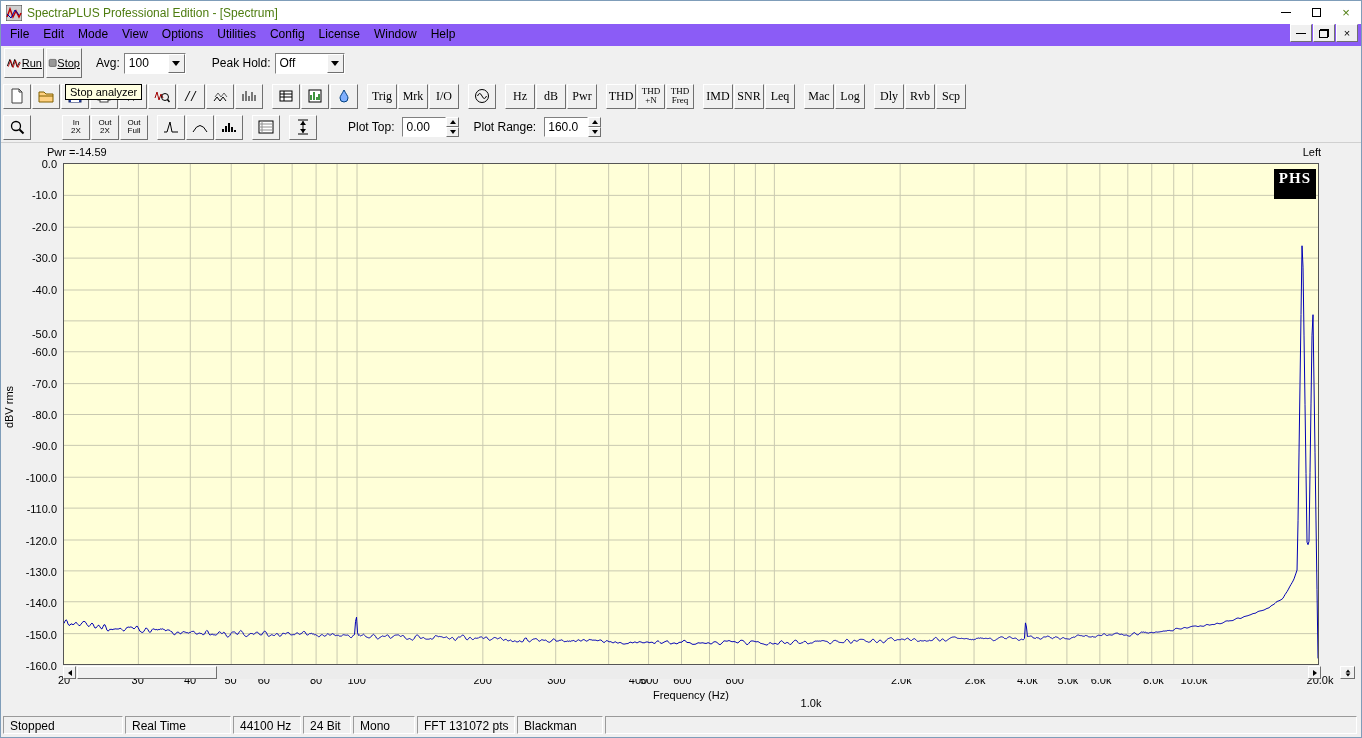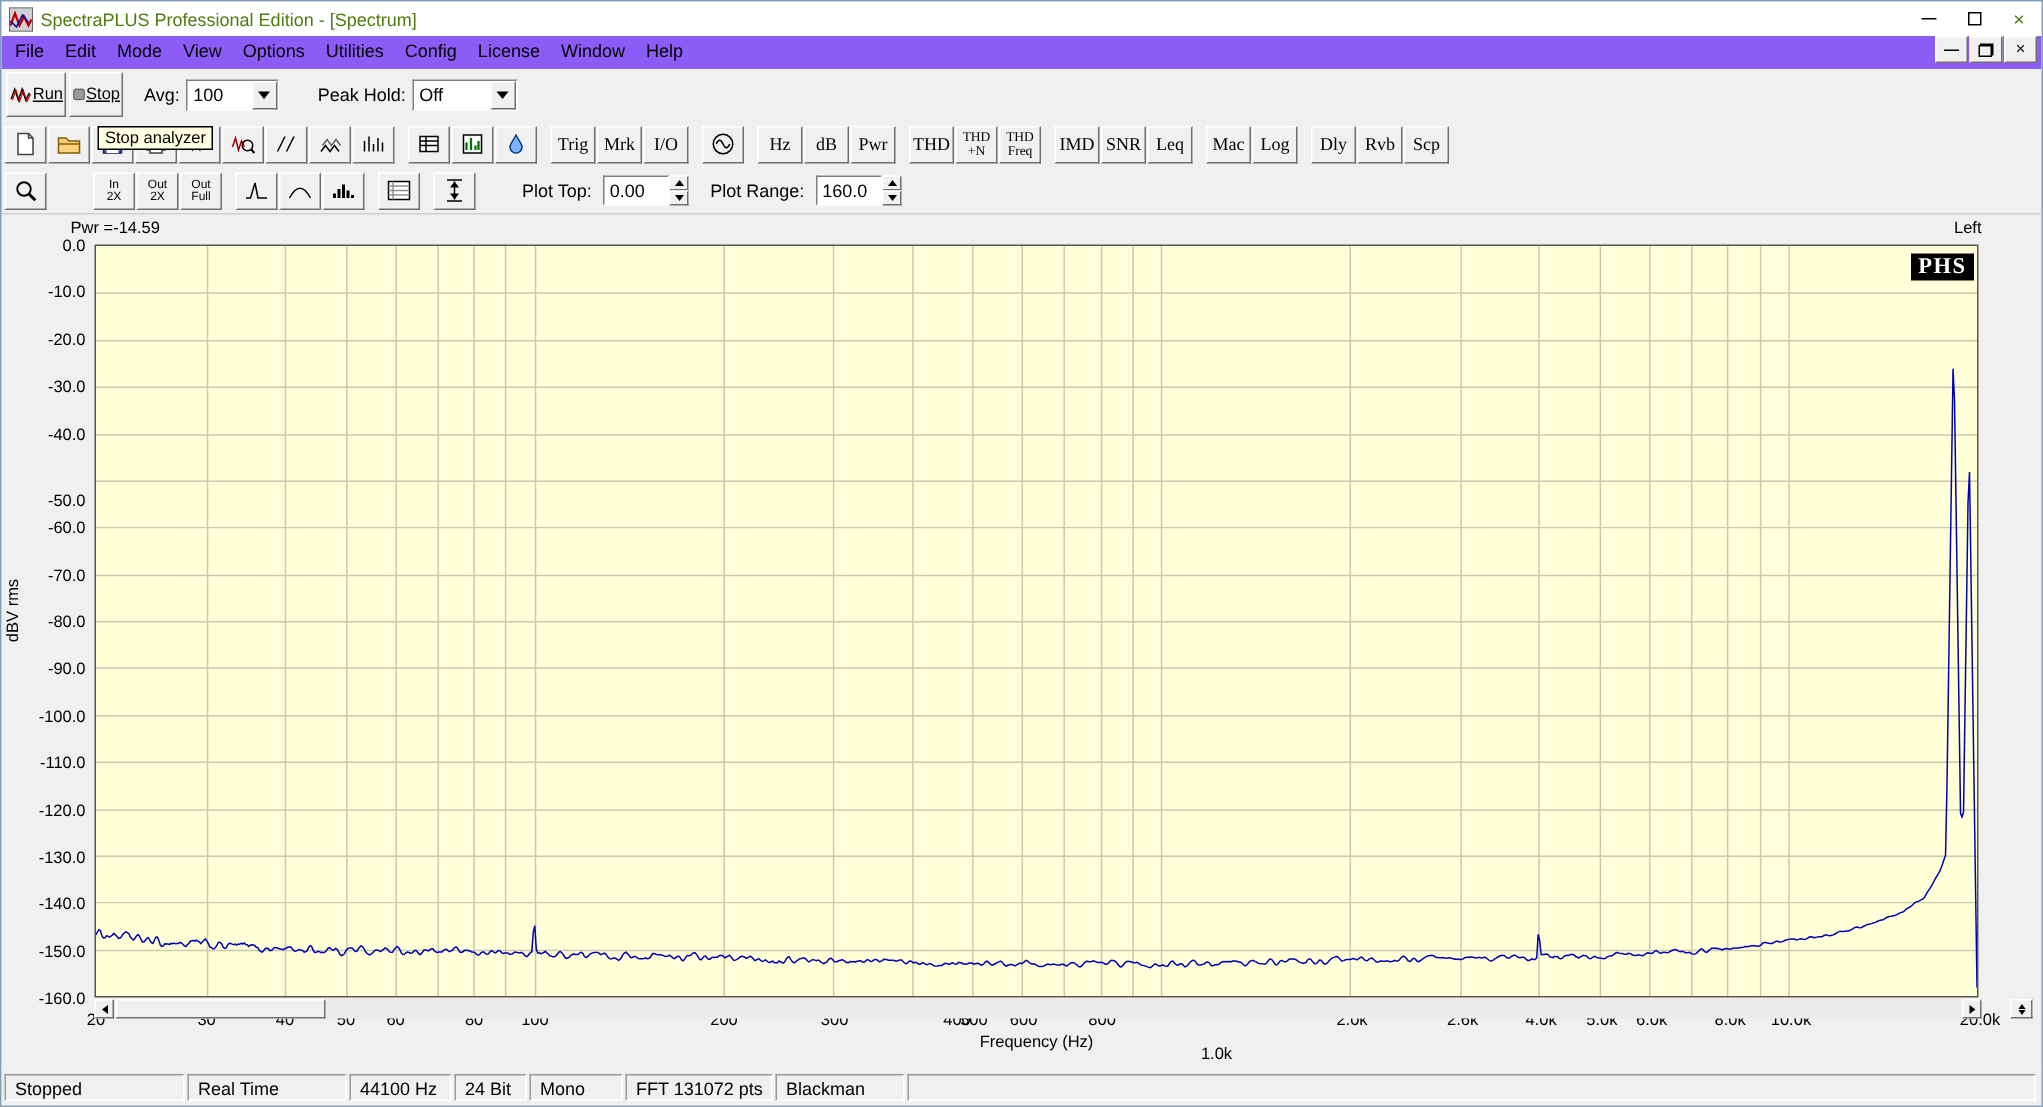--- a/index.html
+++ b/index.html
@@ -71,21 +71,21 @@
   .chart-panel { position:relative; height:572px; background:#f0f0f0; border-top:1px solid #d0d0d0; }
   .pwr-label { position:absolute; left:46px; top:3px; font-size:11px; }
   .chan-label { position:absolute; right:40px; top:3px; font-size:11px; }
   .ylabel { position:absolute; left:-22px; top:258px; width:60px; text-align:center;
             font-size:11px; transform:rotate(-90deg); }
   .plot { position:absolute; left:62px; top:20px; width:1256px; height:502px;
           background:#ffffd8; border:1px solid #555555; }
   .plot svg { position:absolute; left:0; top:0; width:100%; height:100%; }
   .phs { position:absolute; right:2px; top:5px; background:#000; color:#fff;
          font-family:"Liberation Serif", serif; font-weight:bold; font-size:15px;
-         padding:1px 5px 0 5px; letter-spacing:1px; }
+         padding:1px 5px 12px 5px; letter-spacing:1px; }
   #yticks { position:absolute; left:0; top:21px; width:58px; height:502px; }
   .ytick { position:absolute; right:2px; font-size:11px; text-align:right; white-space:nowrap; }
   #xticks { position:absolute; left:63px; top:531px; width:1256px; height:14px; }
   .xtick { position:absolute; font-size:11px; transform:translateX(-50%); white-space:nowrap; }
   .xlabel { position:absolute; left:62px; top:546px; width:1256px; text-align:center; font-size:11px; }
   .hscroll { position:absolute; left:62px; top:523px; width:1258px; height:13px;
              background:#ececec; display:flex; }
   .sb-btn { width:13px; height:13px; display:flex; align-items:center; justify-content:center; }
   .sb-thumb { position:absolute; left:14px; top:0; width:140px; height:13px; }
   .sb-right { position:absolute; right:0; top:0; }

